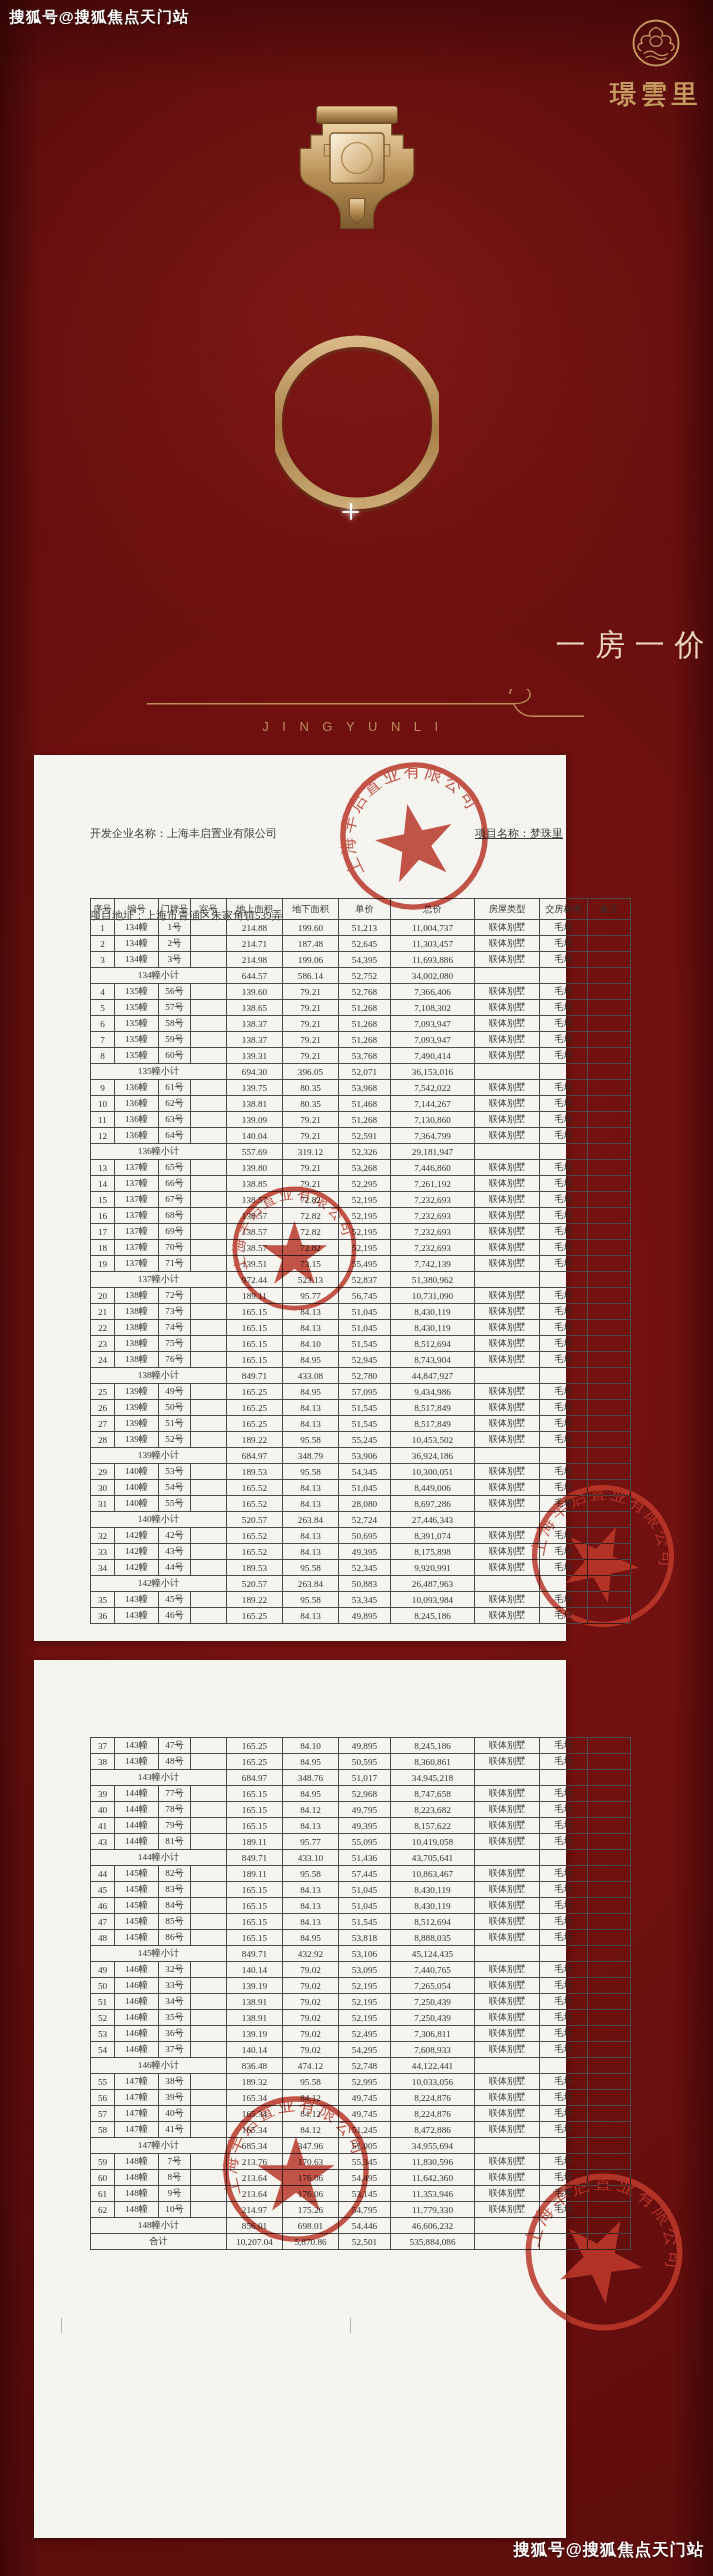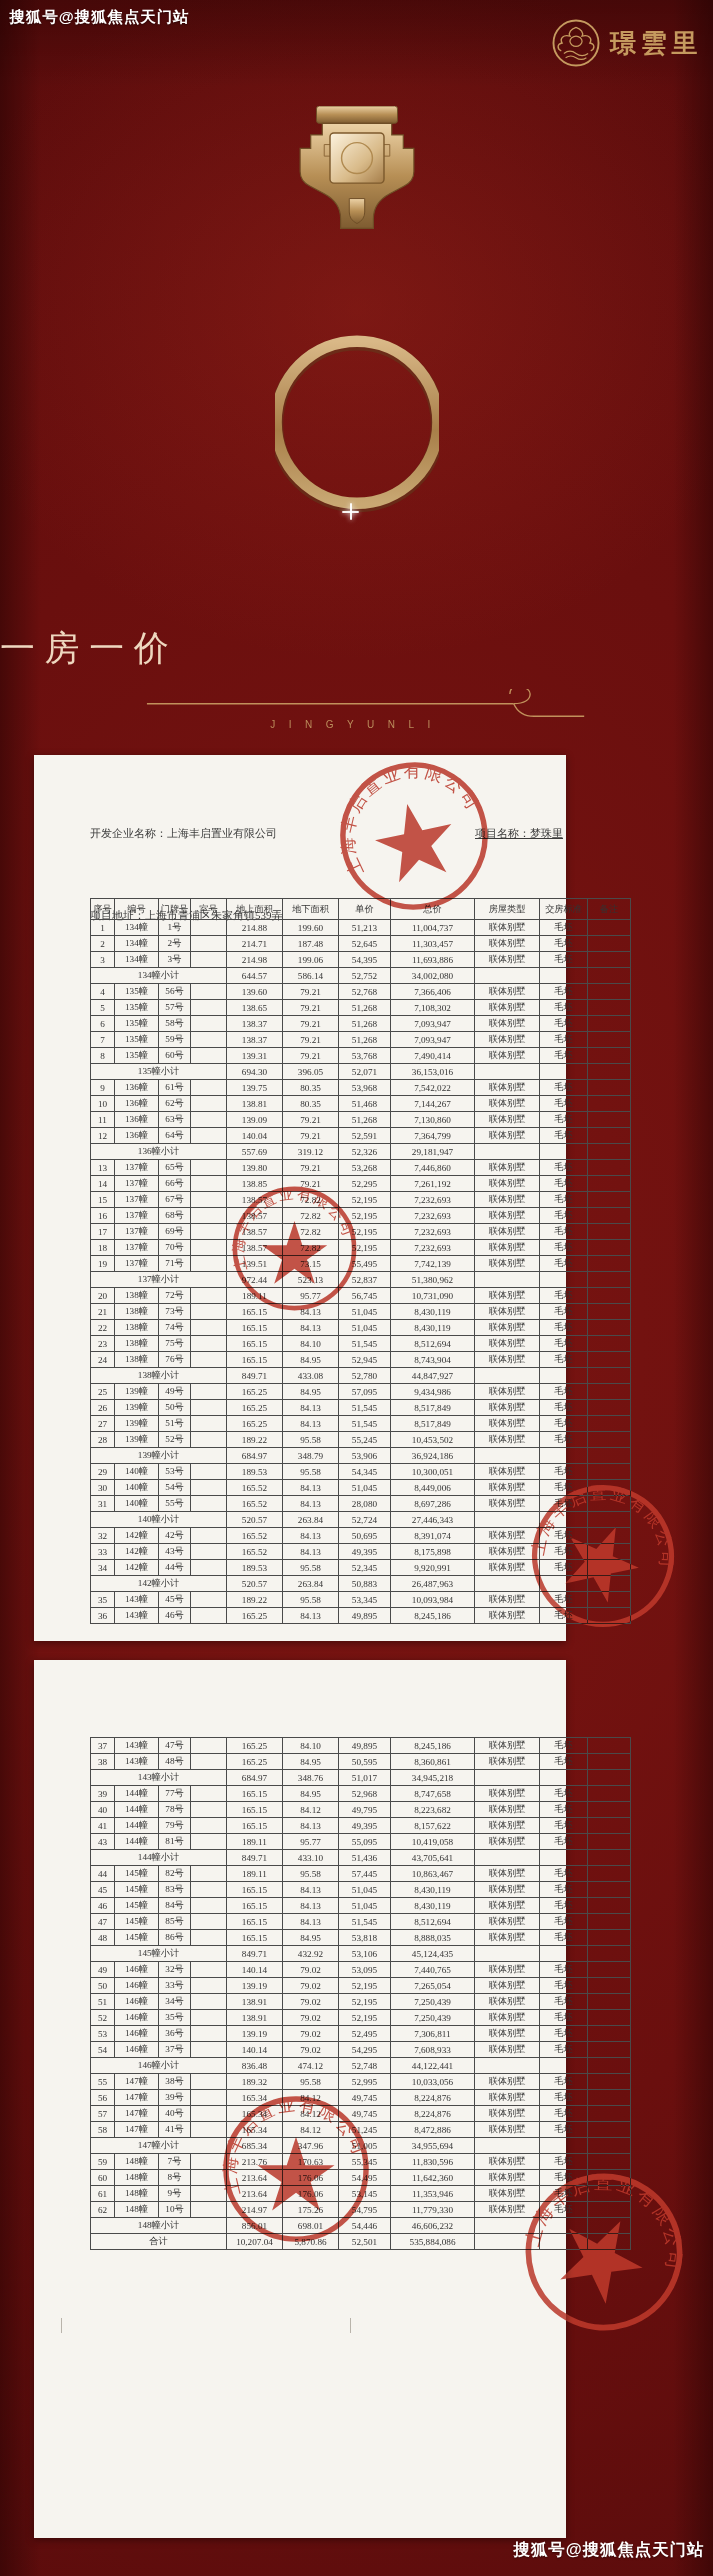--- a/index.html
+++ b/index.html
@@ -9,34 +9,34 @@
       radial-gradient(ellipse 945px 1447px at 50% 52%, #7c1512 0%, #6a0f0e 60%, #5a0c0c 100%);
     font-family:"Liberation Sans", sans-serif;}
   #canvas::after{content:"";position:absolute;inset:0;pointer-events:none;
     background:
       linear-gradient(90deg, rgba(25,0,0,.45) 0px, rgba(25,0,0,0) 41px, rgba(25,0,0,0) 673px, rgba(25,0,0,.45) 714px),
       linear-gradient(180deg, rgba(30,0,0,.35) 0px, rgba(30,0,0,0) 87px);}
   .wm{position:absolute;color:#ffffff;text-shadow:0 1px 1.9px rgba(0,0,0,.45);z-index:30;}
   .wm.top{left:9.6px;top:6.8px;font-size:15.4px;font-weight:bold;letter-spacing:1px;}
   .wm.bottom{right:9.6px;top:2539px;font-size:16.4px;font-weight:bold;letter-spacing:1px;}
   
-  .brand{position:absolute;top:17.4px;right:11.6px;display:flex;align-items:center;gap:7.7px;z-index:5;}
+  .brand{position:absolute;top:17.4px;right:11.6px;display:flex;align-items:center;gap:7.7px;z-index:5;flex-direction:column;}
   .brand .mark{width:52px;height:52px;}
   .brand .name{font-family:"Liberation Serif", serif;font-size:26px;color:#c59a5f;letter-spacing:4.8px;font-weight:bold;}
   
   .knocker{position:absolute;left:50%;top:106px;transform:translateX(-50%);width:164px;height:429px;z-index:2;}
   .sparkle{position:absolute;left:342px;top:503px;width:17.4px;height:17.4px;z-index:3;}
   .sparkle span{position:absolute;background:rgba(255,255,255,.95);border-radius:1.9px;box-shadow:0 0 5.8px rgba(255,255,255,.9);}
   .sparkle .v{left:7.7px;top:0;width:1.9px;height:17.4px;}
   .sparkle .h{left:0;top:7.7px;width:17.4px;height:1.9px;}
   
-  .hero-title{position:absolute;left:0;top:625px;width:100%;text-align:left;
-    font-family:Liberation Mono, monospace;font-size:35px;color:#eed7bf;letter-spacing:9.6px;z-index:4;}
+  .hero-title{position:absolute;left:0;top:625px;width:100%;text-align:right;
+    font-family:Liberation Mono, monospace;font-size:30px;color:#eed7bf;letter-spacing:9.6px;z-index:4;}
   .hero-line{position:absolute;left:145px;top:689px;z-index:4;}
-  .hero-sub{position:absolute;left:0;top:719px;width:100%;text-align:center;font-size:10px;
+  .hero-sub{position:absolute;left:0;top:719px;width:100%;text-align:center;font-size:13px;
     color:#bb8d5c;letter-spacing:13.5px;z-index:4;}
   
   .page{position:absolute;left:34px;width:532px;background:#f6f4ef;box-shadow:0 1.9px 7.7px rgba(0,0,0,.4);z-index:6;
     font-family:"Liberation Serif", serif;color:#343434;}
   #page1{top:755px;height:886px;}
   #page2{top:1660px;height:878px;}
   .info{position:absolute;font-size:11px;color:#3b3b3b;white-space:nowrap;}
   
   table.sheet{position:absolute;left:56px;border-collapse:collapse;table-layout:fixed;width:540px;
     font-size:9.2px;color:#333;}

